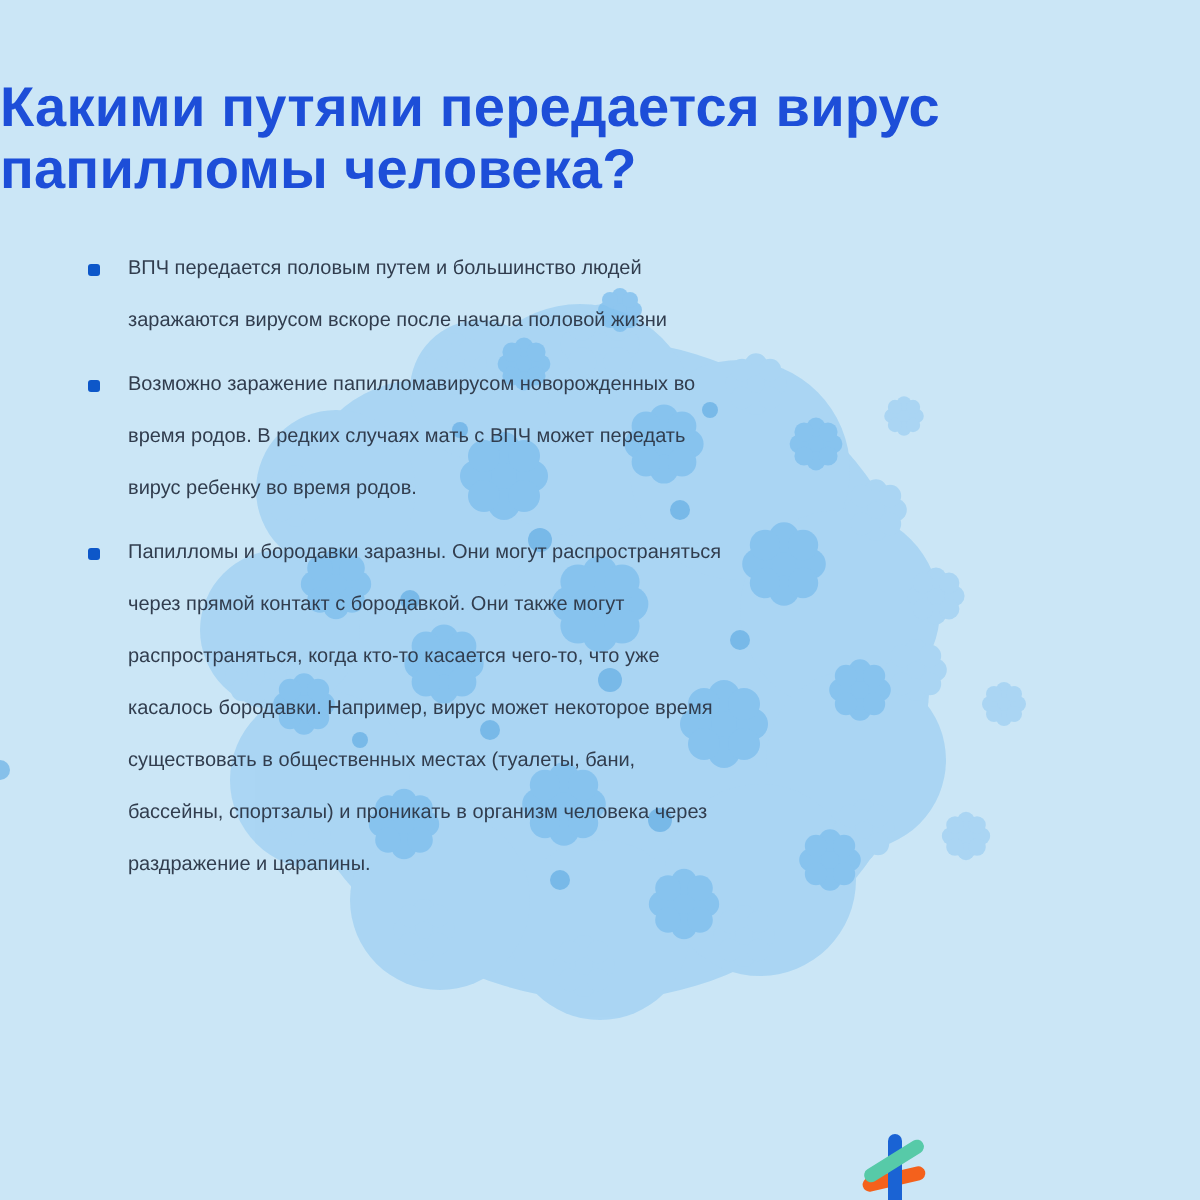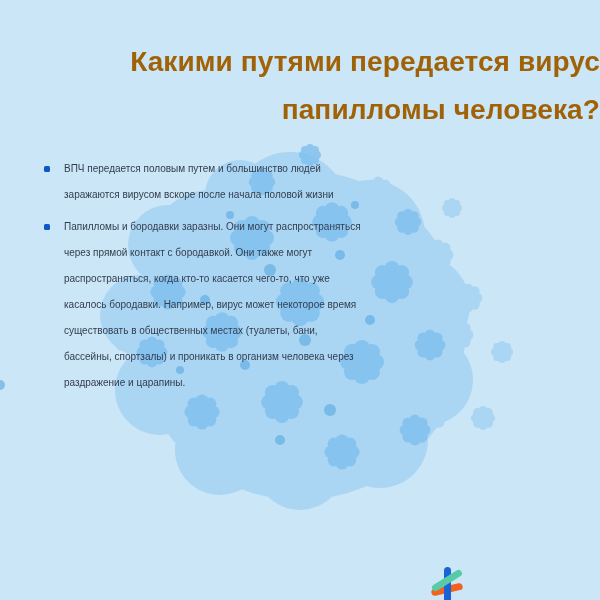--- a/index.html
+++ b/index.html
@@ -23,25 +23,25 @@
 
   .content {
     position: relative;
     z-index: 1;
     width: 100%;
     height: 100%;
   }
 
   .page-title {
     margin-top: 38px;
-    text-align: right;
+    text-align: left;
     font-size: 28px;
-    line-height: 48px;
+    line-height: 31px;
     font-weight: bold;
-    color: #a16207;
+    color: #1d4ed8;
     white-space: pre-line;
     letter-spacing: 0.1px;
   }
 
   .bullet-list {
     list-style: none;
     margin: 22px 0 0 44px;
     width: 512px;
   }
 
@@ -185,20 +185,26 @@
 папилломы человека?</h1>
 
     <ul class="bullet-list">
       <li>
         <span class="bullet-marker"></span>
         <span class="bullet-text">ВПЧ передается половым путем и большинство людей
 заражаются вирусом вскоре после начала половой жизни</span>
       </li>
       <li>
         <span class="bullet-marker"></span>
+        <span class="bullet-text">Возможно заражение папилломавирусом новорожденных во
+время родов. В редких случаях мать с ВПЧ может передать
+вирус ребенку во время родов.</span>
+      </li>
+      <li>
+        <span class="bullet-marker"></span>
         <span class="bullet-text">Папилломы и бородавки заразны. Они могут распространяться
 через прямой контакт с бородавкой. Они также могут
 распространяться, когда кто-то касается чего-то, что уже
 касалось бородавки. Например, вирус может некоторое время
 существовать в общественных местах (туалеты, бани,
 бассейны, спортзалы) и проникать в организм человека через
 раздражение и царапины.</span>
       </li>
     </ul>
 

